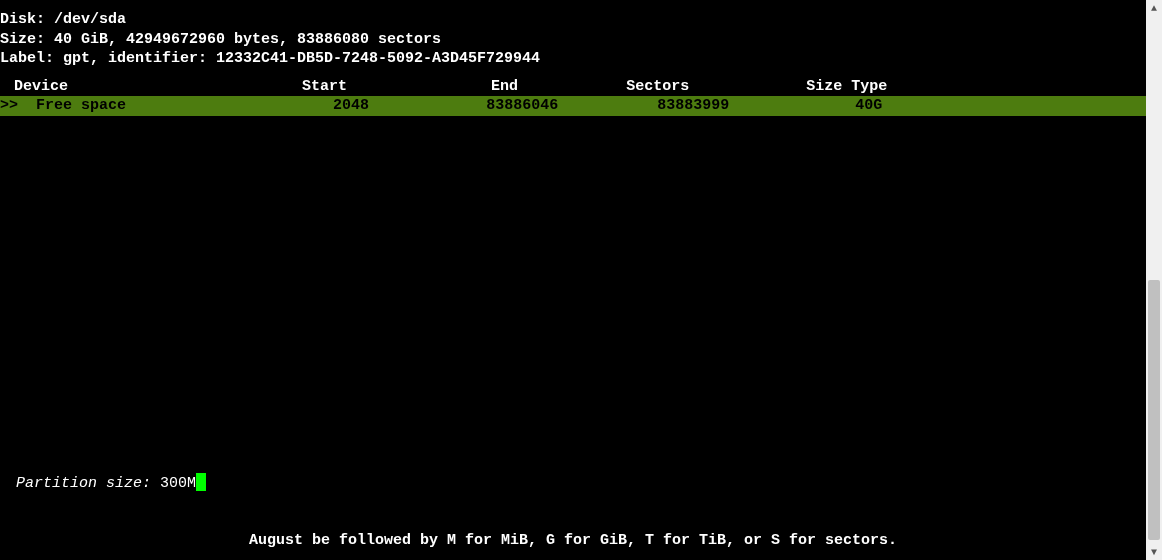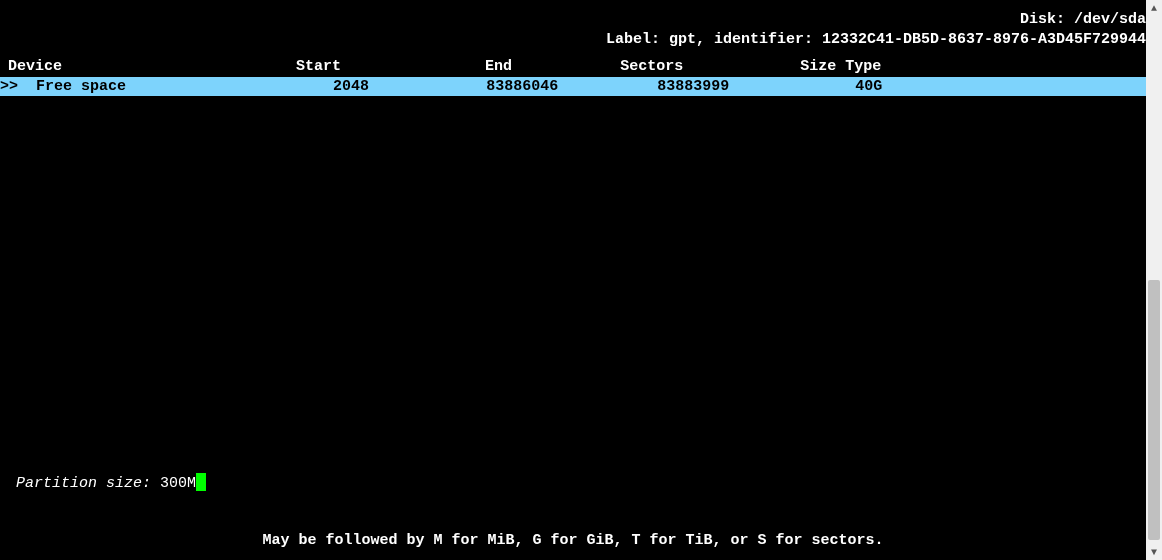--- a/index.html
+++ b/index.html
@@ -54,40 +54,40 @@
     .scrollbar-thumb {
       position: absolute;
       right: 2px;
       top: 280px;
       width: 12px;
       height: 260px;
       background: #c0c0c0;
       border-radius: 2px;
     }
     .header {
-      text-align: right;
+      text-align: left;
       padding-top: 10px;
     }
     .header-line {
       white-space: pre;
     }
     .header-title {
       font-weight: bold;
     }
     .table-area {
       margin-top: 8px;
     }
     .table-header {
       font-weight: bold;
       white-space: pre;
-      padding-left: 8px;
+      padding-left: 14px;
     }
     .table-row {
       white-space: pre;
-      background: #7dd3fc;
+      background: #4d7c0f;
       color: #000;
       padding-left: 0;
     }
     .row-indicator {
       display: inline;
     }
     .prompt-area {
       position: absolute;
       left: 16px;
       top: 473px;
@@ -117,30 +117,31 @@
       bottom: 10px;
       font-weight: bold;
     }
   </style>
 </head>
 <body>
 
 <div class="terminal">
   <div class="header">
     <div class="header-line header-title">Disk: /dev/sda</div>
-    <div class="header-line">Label: gpt, identifier: 12332C41-DB5D-8637-8976-A3D45F729944</div>
+    <div class="header-line">Size: 40 GiB, 42949672960 bytes, 83886080 sectors</div>
+    <div class="header-line">Label: gpt, identifier: 12332C41-DB5D-7248-5092-A3D45F729944</div>
   </div>
 
   <div class="table-area">
     <div class="table-header"><span>Device</span>                          <span>Start</span>                <span>End</span>            <span>Sectors</span>             <span>Size</span> <span>Type</span></div>
     <div class="table-row"><span class="row-indicator">&gt;&gt;</span>  <span>Free space</span>                       <span>2048</span>             <span>83886046</span>           <span>83883999</span>              <span>40G</span></div>
   </div>
 
   <div class="prompt-area"><span class="prompt-label">Partition size: </span><span class="prompt-value">300M</span><span class="cursor"></span></div>
 
-  <div class="hint">May be followed by M for MiB, G for GiB, T for TiB, or S for sectors.</div>
+  <div class="hint">August be followed by M for MiB, G for GiB, T for TiB, or S for sectors.</div>
 </div>
 
 <div class="scrollbar">
   <div class="scrollbar-up">▲</div>
   <div class="scrollbar-thumb"></div>
   <div class="scrollbar-down">▼</div>
 </div>
 
 </body></html>

